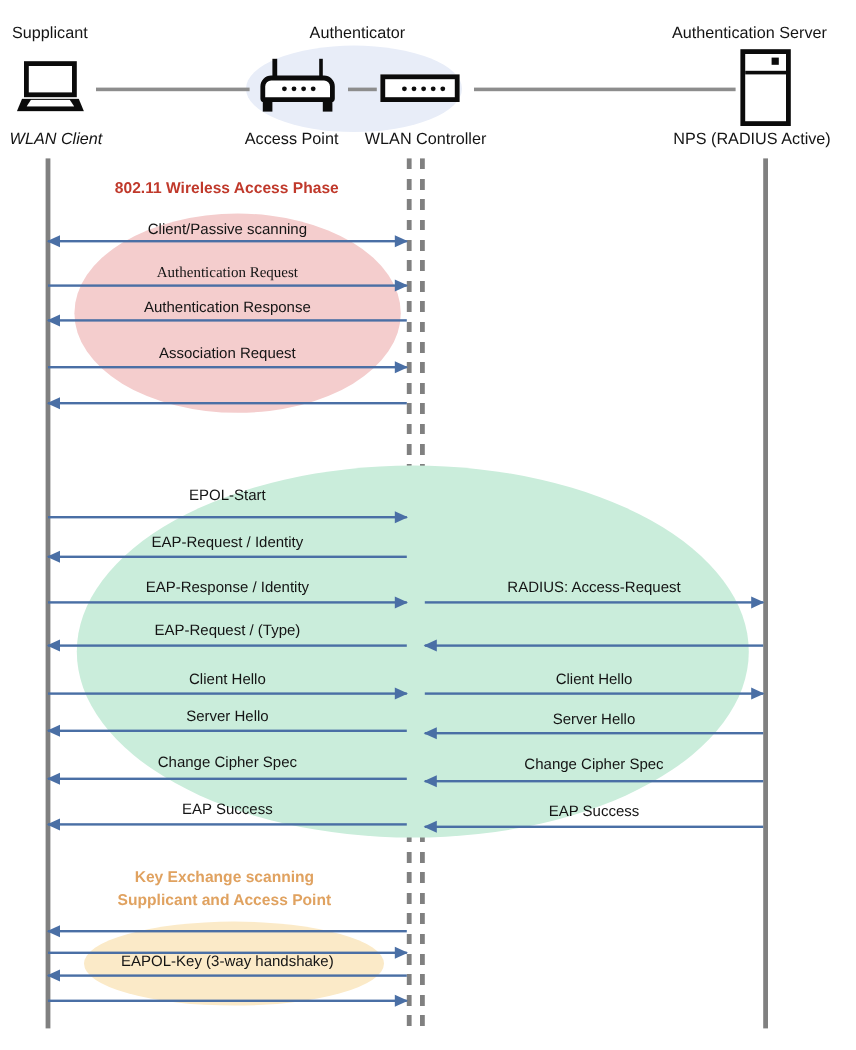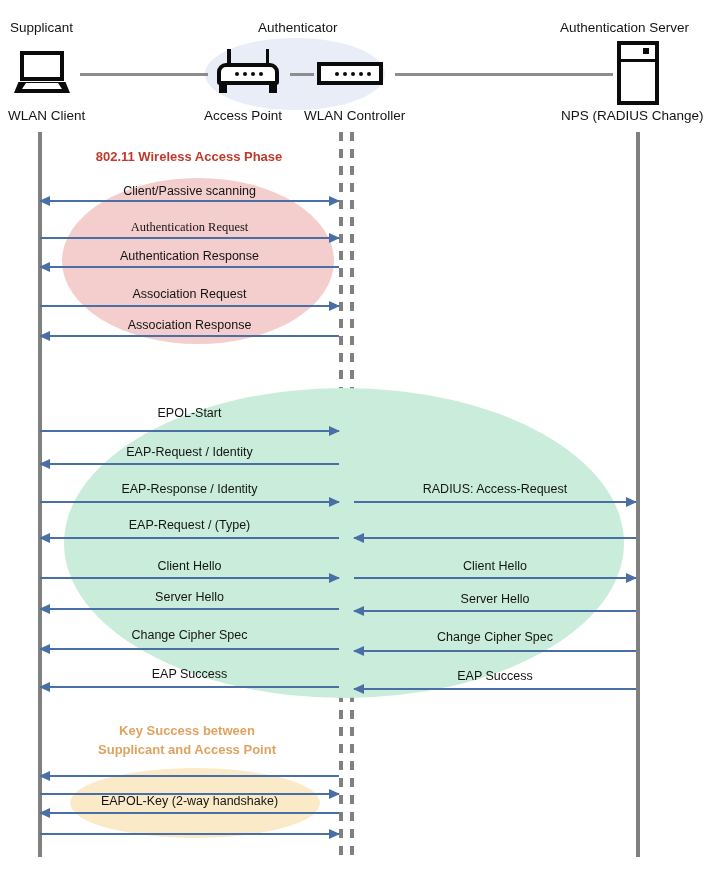--- a/index.html
+++ b/index.html
@@ -111,36 +111,36 @@
       <div class="sw-dot" style="left:42px;"></div>
     <div class="sw-dot" style="left:50px;"></div>
   </div>
 
   <div class="icon" style="left:617px;top:41px;width:42px;height:64px;">
     <div class="srv-body"></div>
       <div class="srv-div"></div>
       <div class="srv-led"></div>
   </div>
 
-  <div class="node-label" style="left:8px;top:108px;">WLAN Client</div>
+  <div class="node-label" style="left:8px;top:108px;font-style:italic;">WLAN Client</div>
   <div class="node-label" style="left:204px;top:108px;">Access Point</div>
   <div class="node-label" style="left:304px;top:108px;">WLAN Controller</div>
-  <div class="node-label" style="left:561px;top:108px;">NPS (RADIUS Change)</div>
+  <div class="node-label" style="left:561px;top:108px;">NPS (RADIUS Active)</div>
 
   <div class="lifeline-solid" style="left:38px;top:132px;height:725px;"></div>
   <div class="lifeline-dash" style="left:339px;top:132px;height:725px;"></div>
   <div class="lifeline-dash" style="left:350px;top:132px;height:725px;"></div>
   <div class="lifeline-solid" style="left:636px;top:132px;height:725px;"></div>
 
   <div class="blob blob-red" style="left:62px;top:178px;width:272px;height:166px;"></div>
   <div class="blob blob-green" style="left:64px;top:388px;width:560px;height:310px;"></div>
   <div class="blob blob-amber" style="left:70px;top:768px;width:250px;height:70px;"></div>
 
   <div class="phase-title" style="left:0;top:147px;width:378px;color:#c0392b;">802.11 Wireless Access Phase</div>
-  <div class="phase-title" style="left:0;top:721px;width:374px;color:#e0a260;">Key Success between</div>
+  <div class="phase-title" style="left:0;top:721px;width:374px;color:#e0a260;">Key Exchange scanning</div>
   <div class="phase-title" style="left:0;top:740px;width:374px;color:#e0a260;">Supplicant and Access Point</div>
 
   <div class="msg" style="left:40px;top:200px;width:299px;">
     <div class="head left"></div>
     <div class="head right"></div>
   </div>
   <div class="msg-label" style="left:40px;top:184px;width:299px;">Client/Passive scanning</div>
 
   <div class="msg" style="left:40px;top:237px;width:299px;">
     <div class="head right"></div>
@@ -153,21 +153,20 @@
   <div class="msg-label" style="left:40px;top:249px;width:299px;">Authentication Response</div>
 
   <div class="msg" style="left:40px;top:305px;width:299px;">
     <div class="head right"></div>
   </div>
   <div class="msg-label" style="left:40px;top:287px;width:299px;">Association Request</div>
 
   <div class="msg" style="left:40px;top:335px;width:299px;">
     <div class="head left"></div>
   </div>
-  <div class="msg-label" style="left:40px;top:318px;width:299px;">Association Response</div>
 
   <div class="msg" style="left:40px;top:430px;width:299px;">
     <div class="head right"></div>
   </div>
   <div class="msg-label" style="left:40px;top:406px;width:299px;">EPOL-Start</div>
 
   <div class="msg" style="left:40px;top:463px;width:299px;">
     <div class="head left"></div>
   </div>
   <div class="msg-label" style="left:40px;top:445px;width:299px;">EAP-Request / Identity</div>
@@ -232,21 +231,21 @@
   <div class="msg-label" style="left:354px;top:669px;width:282px;">EAP Success</div>
 
   <div class="msg" style="left:40px;top:775px;width:299px;">
     <div class="head left"></div>
   </div>
 
   <div class="msg" style="left:40px;top:793px;width:299px;">
     <div class="head right"></div>
   </div>
 
-  <div class="msg-label" style="left:40px;top:794px;width:299px;">EAPOL-Key (2-way handshake)</div>
+  <div class="msg-label" style="left:40px;top:794px;width:299px;">EAPOL-Key (3-way handshake)</div>
 
   <div class="msg" style="left:40px;top:812px;width:299px;">
     <div class="head left"></div>
   </div>
 
   <div class="msg" style="left:40px;top:833px;width:299px;">
     <div class="head right"></div>
   </div>
 
 </div>

